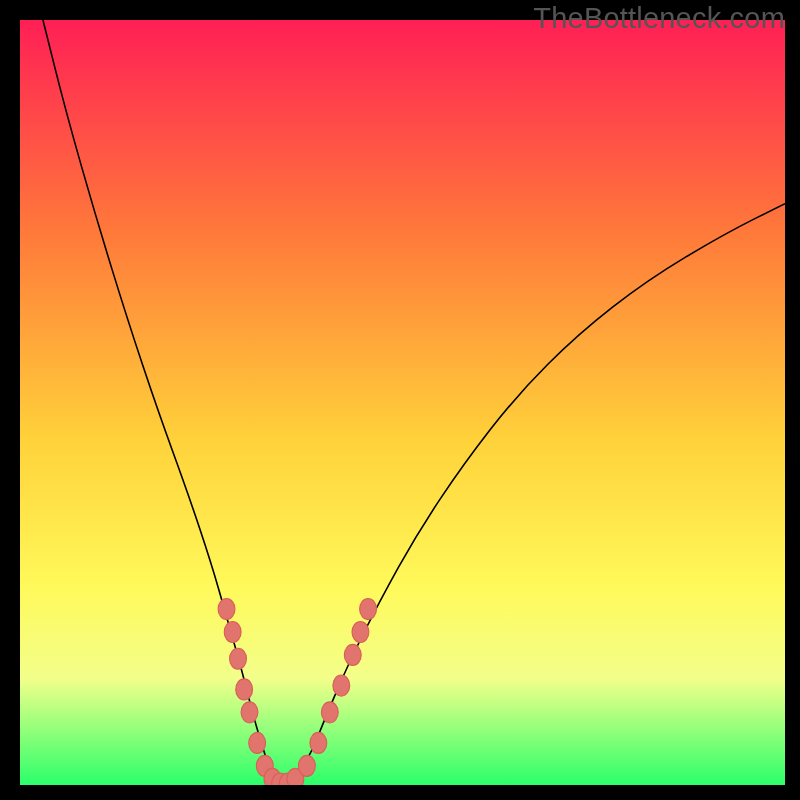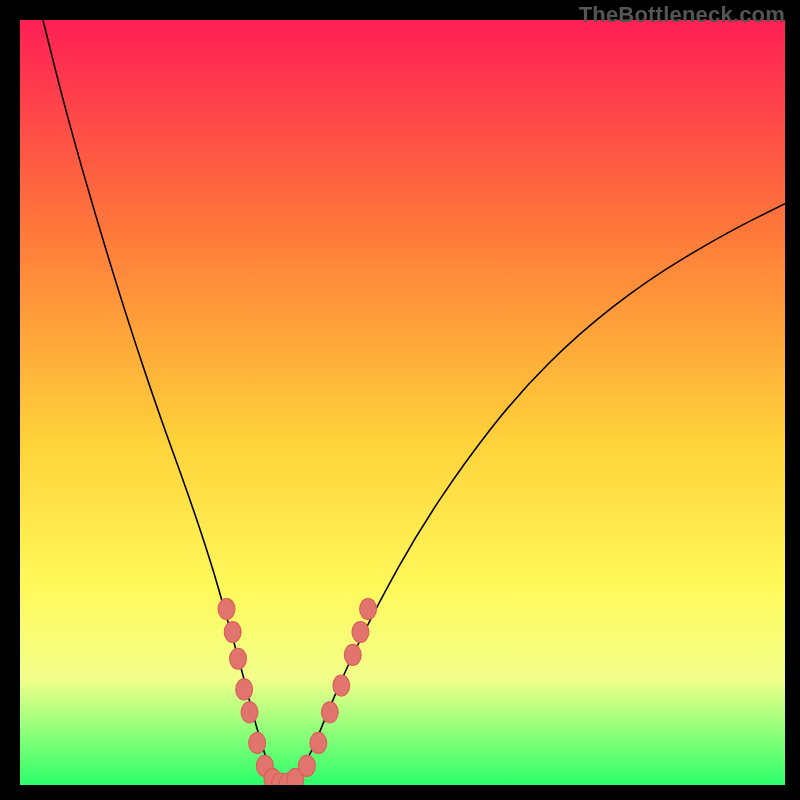--- a/index.html
+++ b/index.html
@@ -24,22 +24,22 @@
     left: 0;
     top: 0;
     width: 765px;
     height: 765px;
   }
   .watermark {
     position: absolute;
     top: 2px;
     right: 15px;
     color: #555;
-    font-size: 22px;
-    font-weight: 700;
+    font-size: 29px;
+    font-weight: 400;
     letter-spacing: 0.2px;
     z-index: 5;
   }
   svg {
     display: block;
   }
 </style>
 </head>
 <body>
 

